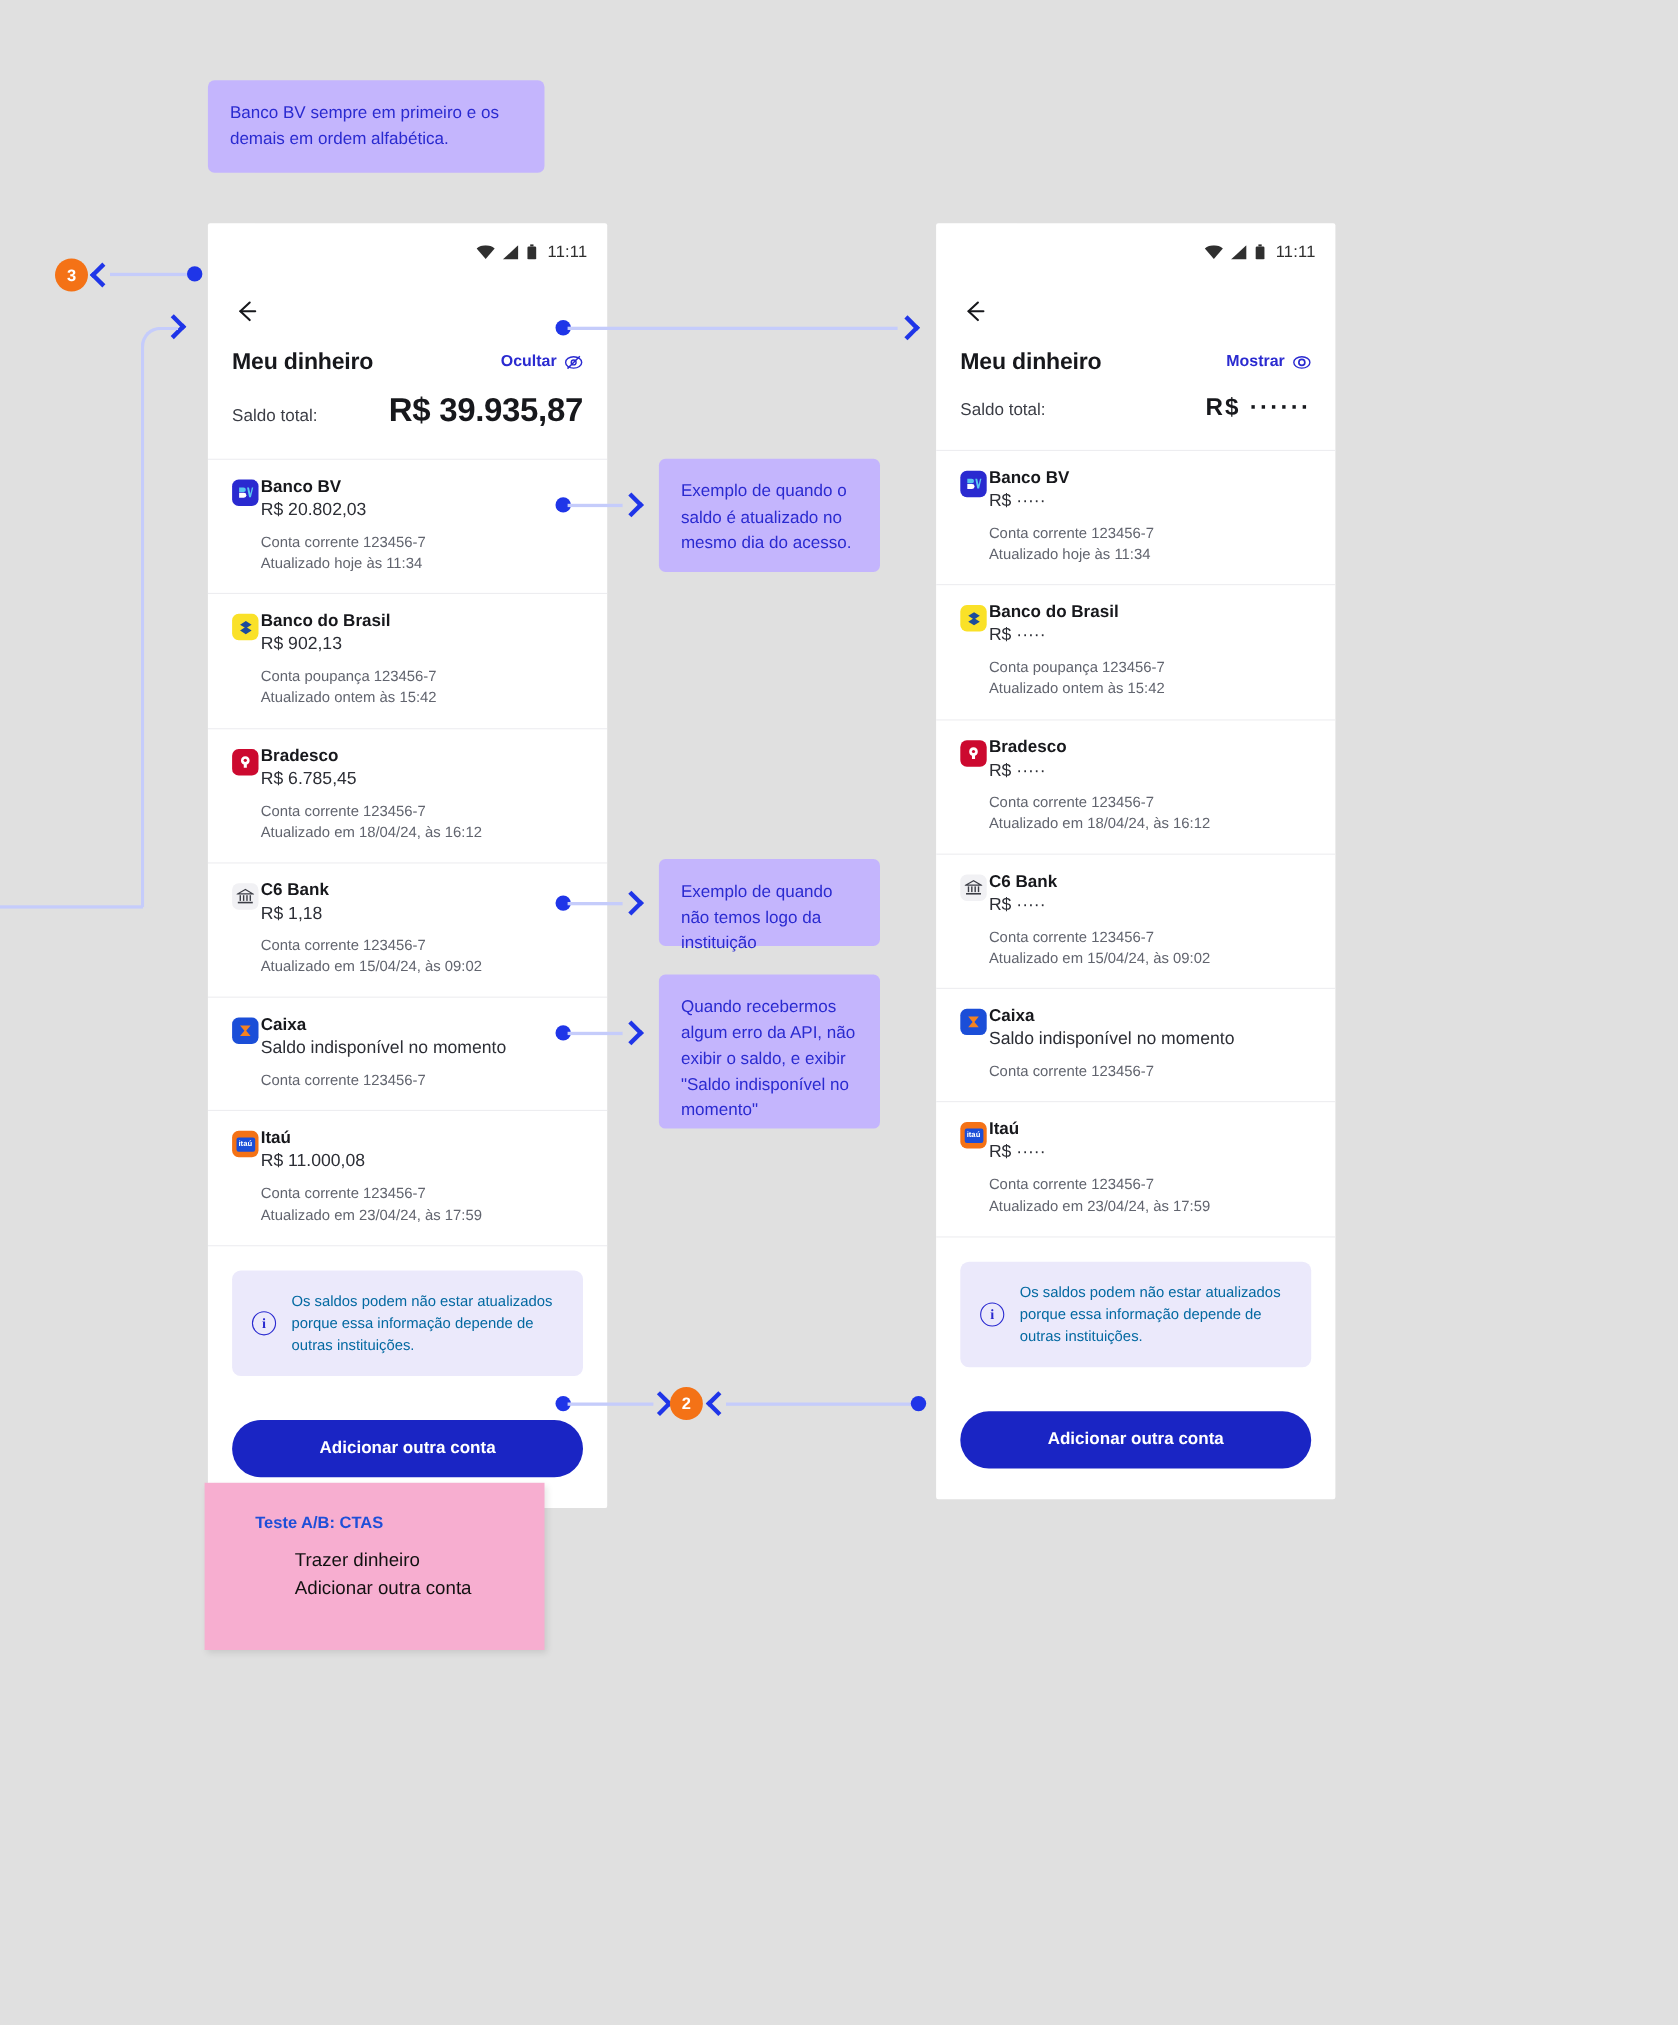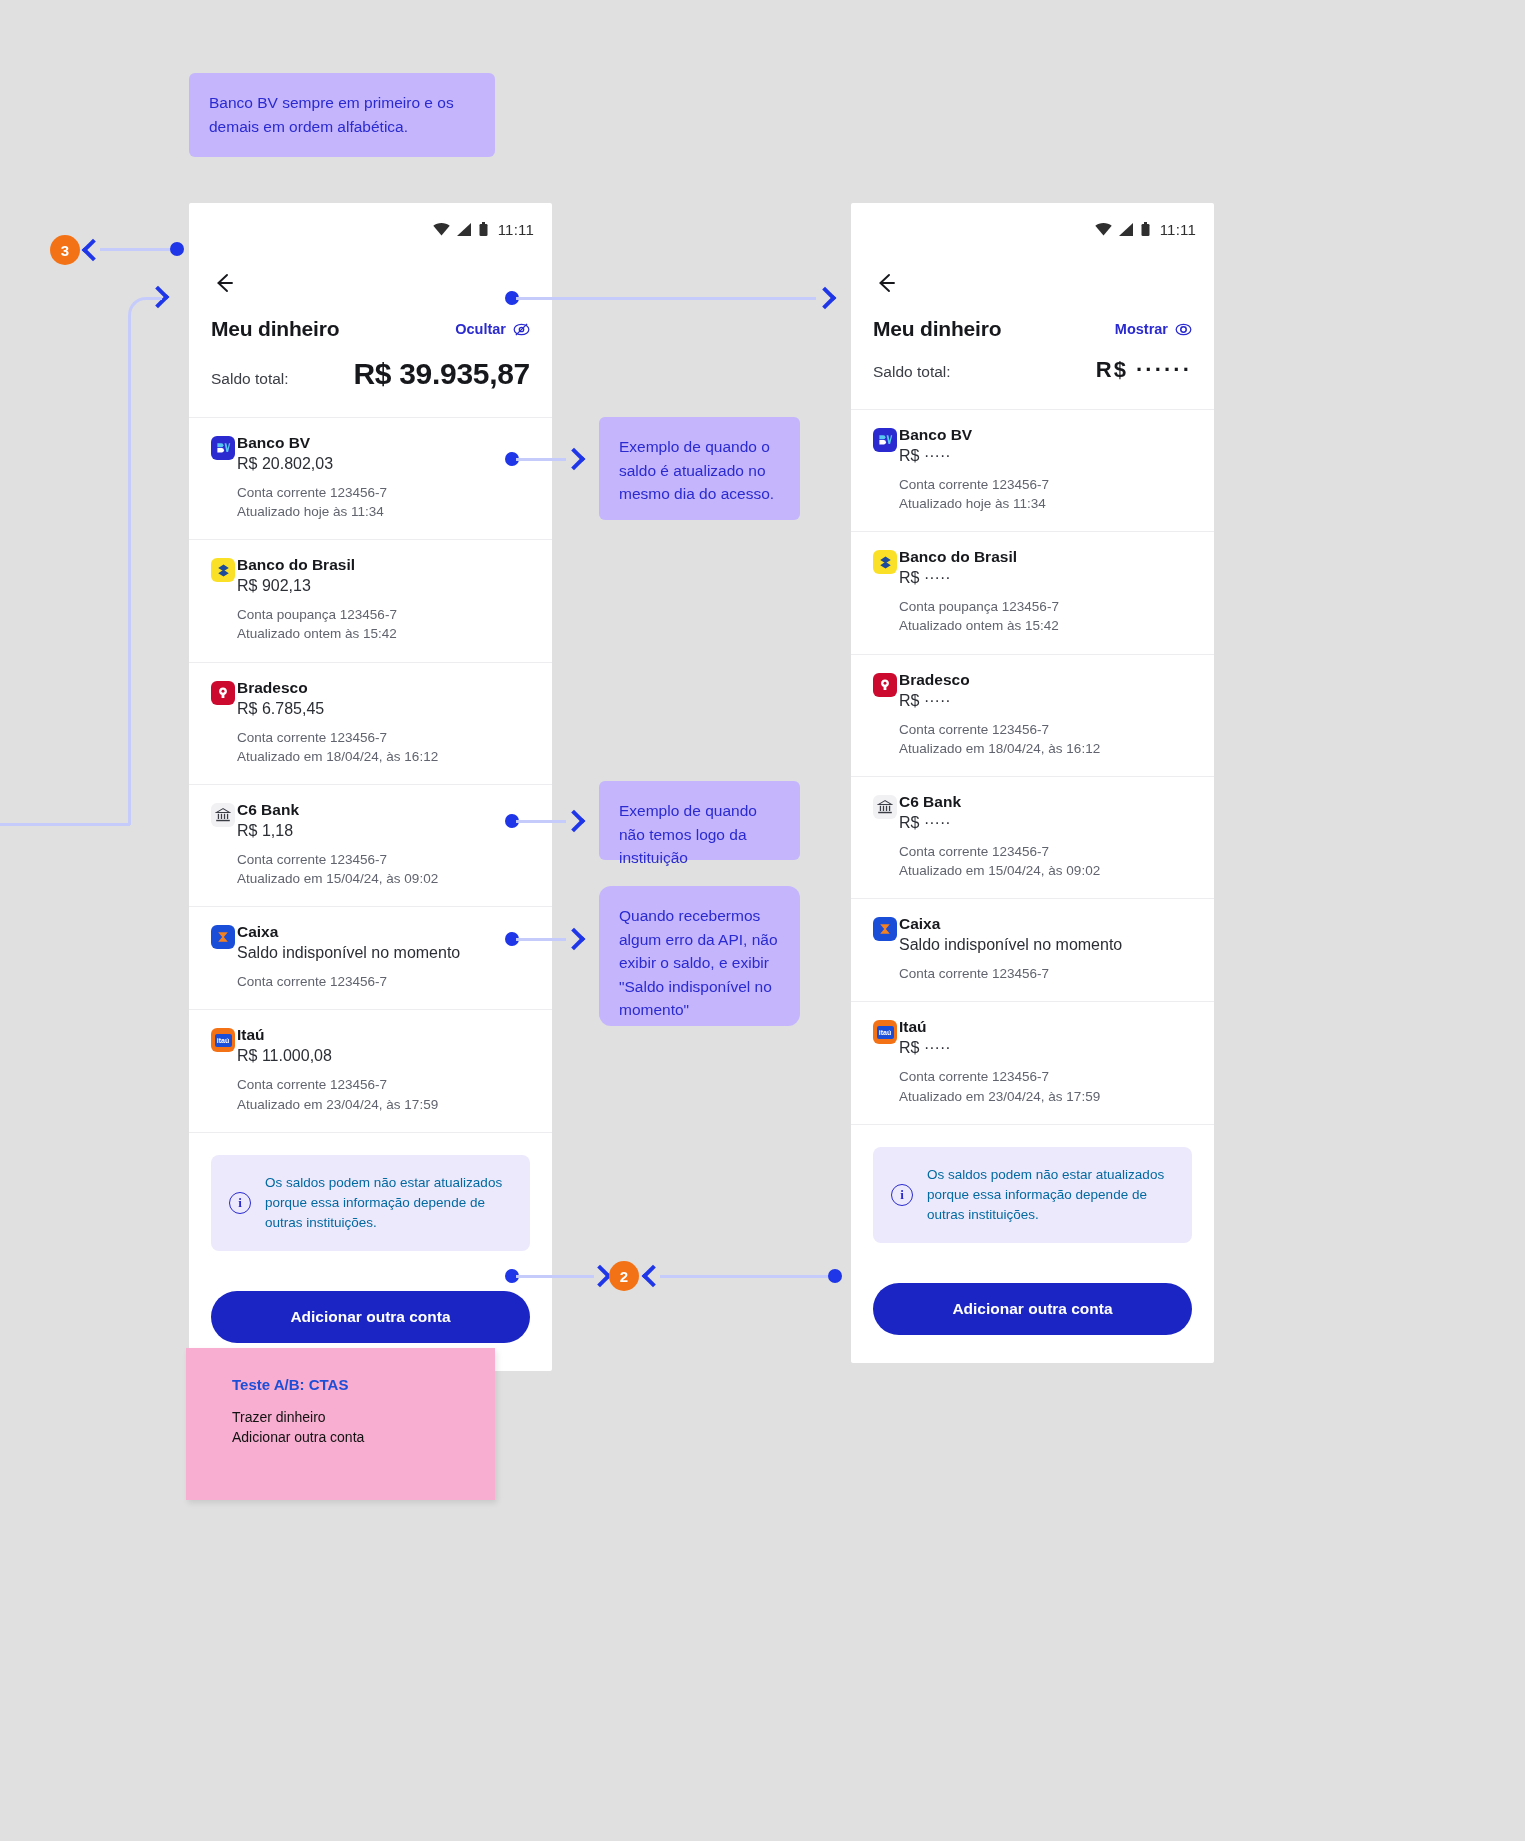--- a/index.html
+++ b/index.html
@@ -110,21 +110,21 @@
   }
 
   
   .sticky{
     position:absolute;
     background:#f7aed0;
     padding:28px 46px;
     box-shadow:2px 3px 6px rgba(0,0,0,.10);
   }
   .sticky .h{ font-size:15px; font-weight:700; color:#1d4ed8; }
-  .sticky .l{ font-size:14px; color:#111; line-height:1.45; margin-top:14px; white-space:pre-line;}
+  .sticky .l{ font-size:17px; color:#111; line-height:1.45; margin-top:14px; white-space:pre-line;margin-left:36px;}
 
   
   .dot{ position:absolute; width:14px;height:14px;border-radius:50%;background:#1f35e8;}
   .line{ position:absolute; height:3px; background:#c5ccfb;}
   .chev{ position:absolute; width:16px;height:16px; border-right:4px solid #1f35e8; border-top:4px solid #1f35e8;}
   .chev.right{ transform:rotate(45deg); }
   .chev.left{ transform:rotate(-135deg); }
   .badge{
     position:absolute; width:30px;height:30px;border-radius:50%;
     background:#f47216; color:#fff; font-size:15px; font-weight:700;
@@ -454,21 +454,21 @@
   <div class="callout" style="left:599px; top:417px; width:201px; height:103px;">Exemplo de quando o saldo é atualizado no mesmo dia do acesso.</div>
 
   <div class="dot" style="left:505px; top:814px;"></div>
   <div class="line" style="left:516px; top:820px; width:50px;"></div>
   <div class="chev right" style="left:566px; top:813px;"></div>
   <div class="callout" style="left:599px; top:781px; width:201px; height:79px;">Exemplo de quando não temos logo da instituição</div>
 
   <div class="dot" style="left:505px; top:932px;"></div>
   <div class="line" style="left:516px; top:938px; width:50px;"></div>
   <div class="chev right" style="left:566px; top:931px;"></div>
-  <div class="callout" style="left:599px; top:886px; width:201px; height:140px;border-radius:12px;">Quando recebermos algum erro da API, não exibir o saldo, e exibir "Saldo indisponível no momento"</div>
+  <div class="callout" style="left:599px; top:886px; width:201px; height:140px;">Quando recebermos algum erro da API, não exibir o saldo, e exibir "Saldo indisponível no momento"</div>
 
   <div class="dot" style="left:505px; top:1269px;"></div>
   <div class="line" style="left:516px; top:1275px; width:78px;"></div>
   <div class="chev right" style="left:592px; top:1268px;"></div>
   <div class="badge" style="left:609px; top:1261px;">2</div>
   <div class="chev left" style="left:645px; top:1268px;"></div>
   <div class="line" style="left:660px; top:1275px; width:178px;"></div>
   <div class="dot" style="left:828px; top:1269px;"></div>
 
   <div class="sticky" style="left:186px; top:1348px; width:309px; height:152px;">

